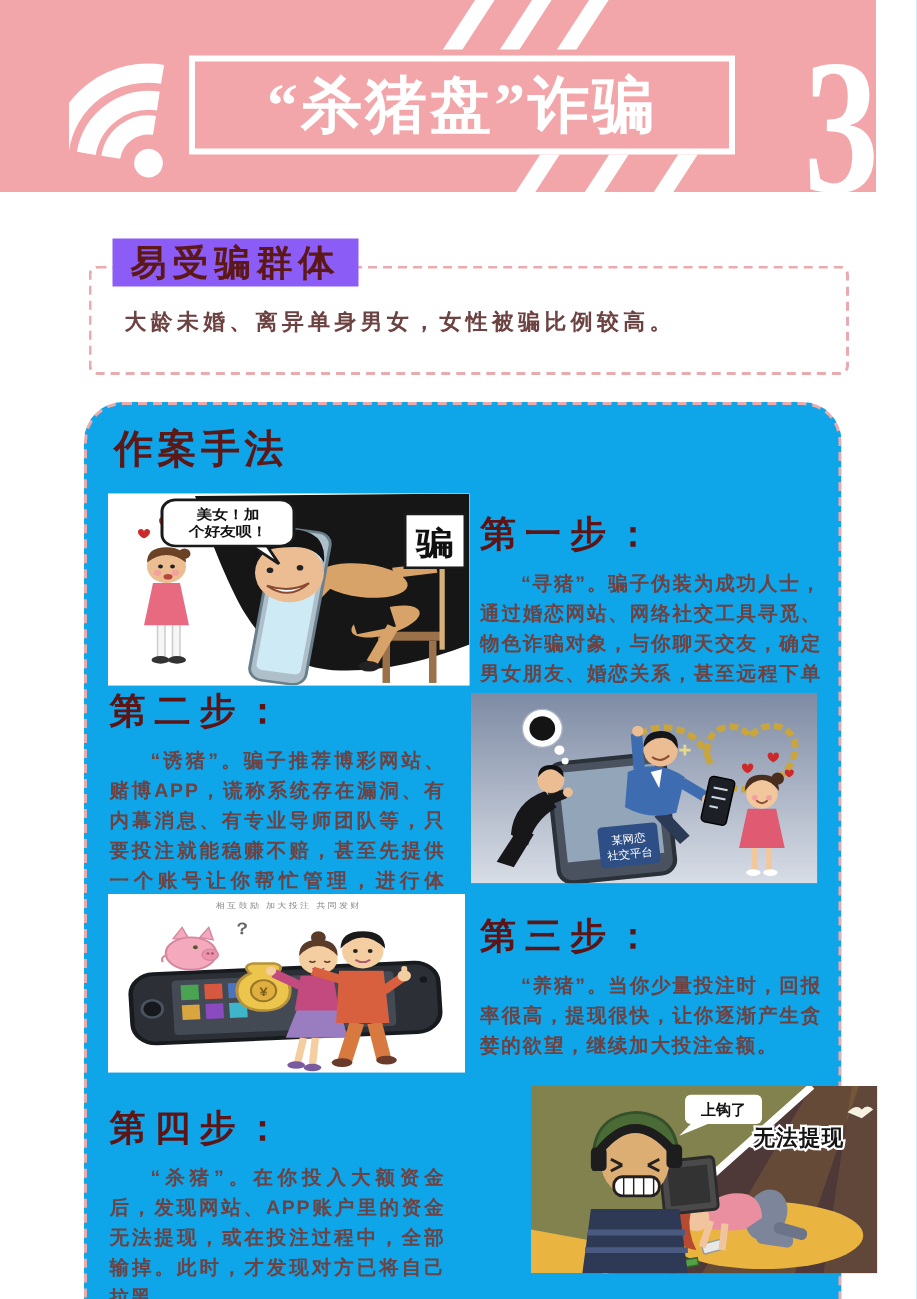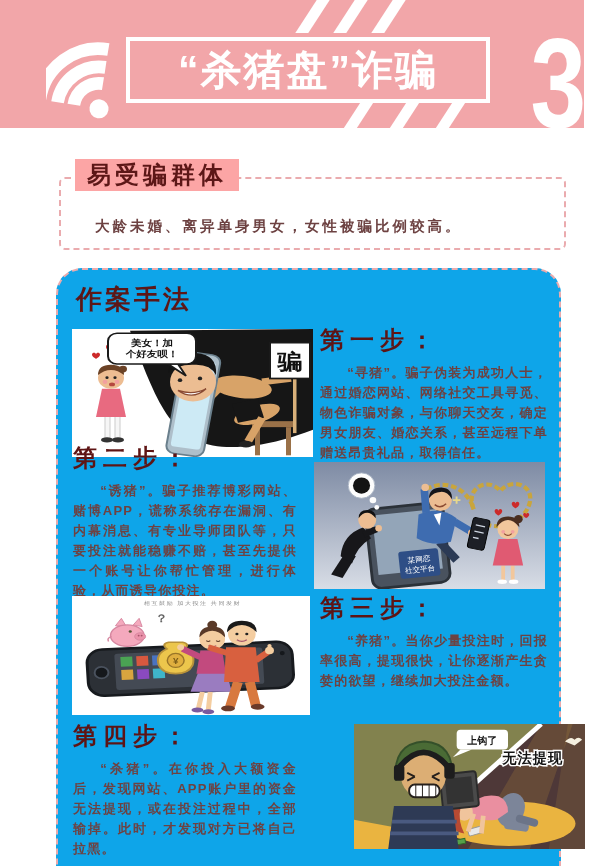--- a/index.html
+++ b/index.html
@@ -1,46 +1,46 @@
 <!DOCTYPE html>
 <html><head>
 <meta charset="utf-8">
 <style>
   html,body{margin:0;padding:0;background:#fff;}
   .page{position:relative;width:611px;height:866px;background:#ffffff;overflow:hidden;
         font-family:"Liberation Sans","DejaVu Sans",sans-serif;}
   
-  .banner{position:absolute;left:0;top:0;width:584px;height:128px;background:#f2a6a9;}
+  .banner{position:absolute;left:0;top:0;width:584px;height:128px;background:#f2a6a9;font-family:Liberation Serif, serif;}
   .stripe{position:absolute;width:13px;background:#ffffff;transform:skewX(-33deg);}
   .stripe.t{top:0;height:33px;}
   .stripe.b{top:103px;height:25px;}
   .title-box{position:absolute;left:126px;top:37px;width:364px;height:66px;
              border:4px solid #ffffff;box-sizing:border-box;display:flex;align-items:center;
              justify-content:center;color:#ffffff;font-size:41px;font-weight:900;letter-spacing:2px;
              white-space:nowrap;}
   .big-number{position:absolute;right:2px;top:20px;font-size:128px;line-height:1;font-weight:900;
               color:#ffffff;transform:scaleX(.78);transform-origin:100% 0;letter-spacing:-5px;}
   .wifi{position:absolute;left:46px;top:24px;width:106px;height:106px;}
   
   .victims{position:absolute;left:59px;top:177px;width:507px;height:73px;
            border:2px dashed #eaabae;border-radius:6px;box-sizing:border-box;background:#fff;}
-  .victims h2{position:absolute;top:-20px;left:14px;margin:0;background:#fca5a5;padding:0 12px;
+  .victims h2{position:absolute;top:-20px;left:14px;margin:0;background:#8b5cf6;padding:0 12px;
               font-size:24px;font-weight:900;color:#5c1717;letter-spacing:4px;}
-  .victims p{margin:12px;padding:26px 18px 0 22px;font-size:14.5px;font-weight:600;color:#6d4242;
+  .victims p{margin:0;padding:26px 18px 0 22px;font-size:14.5px;font-weight:600;color:#6d4242;
              letter-spacing:3px;font-family:Liberation Mono, monospace;}
   
   .panel{position:absolute;left:56px;top:268px;width:505px;height:630px;background:#0ea5e9;
          border:2px dashed #eaabae;border-radius:26px;box-sizing:border-box;}
   .panel h2{position:absolute;left:18px;top:12px;margin:0;font-size:26px;font-weight:900;
             color:#5c1717;letter-spacing:3px;}
   .illus{position:absolute;overflow:hidden;}
   .illus svg{display:block;width:100%;height:100%;}
   .white-bg{background:#ffffff;}
   .step-text{position:absolute;}
-  .step-label{margin:0 0 7px 0;font-size:24px;font-weight:900;color:#5e1414;letter-spacing:6px;}
+  .step-label{margin:16px 0 7px 0;font-size:24px;font-weight:900;color:#5e1414;letter-spacing:6px;}
   .step-body{margin:0;font-size:13px;line-height:20px;letter-spacing:1.2px;color:#6d4242;
              font-weight:700;text-align:justify;text-indent:2.1em;}
   
   .illus1{left:14px;top:59px;width:241px;height:128px;}
   .text1 {left:262px;top:54px;width:228px;}
   .text2 {left:15px;top:172px;width:224px;}
   .illus2{left:256px;top:192px;width:231px;height:127px;}
   .illus3{left:14px;top:326px;width:238px;height:119px;}
   .text3 {left:262px;top:322px;width:228px;}
   .text4 {left:15px;top:450px;width:224px;}

